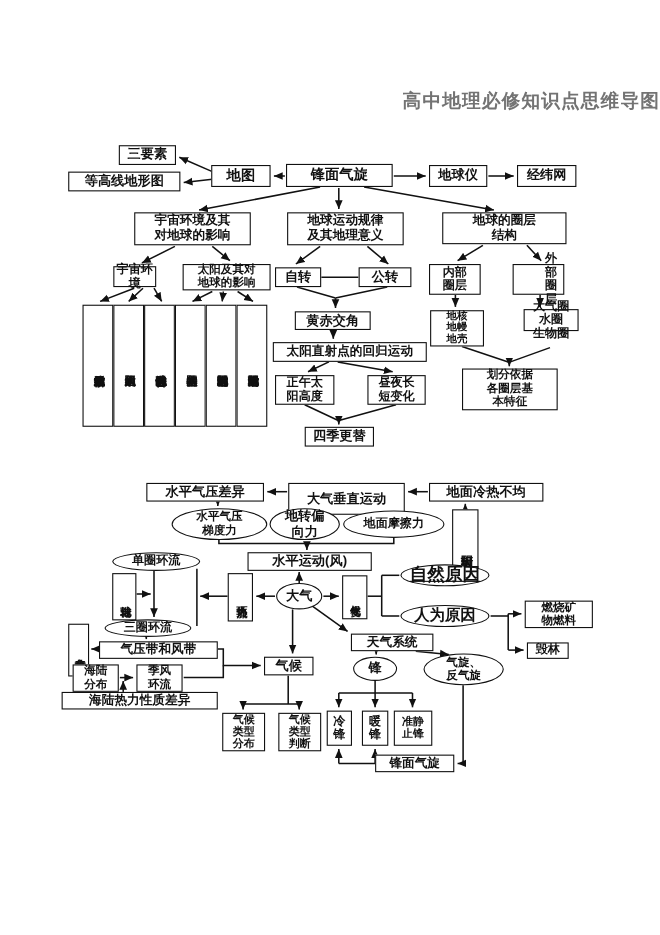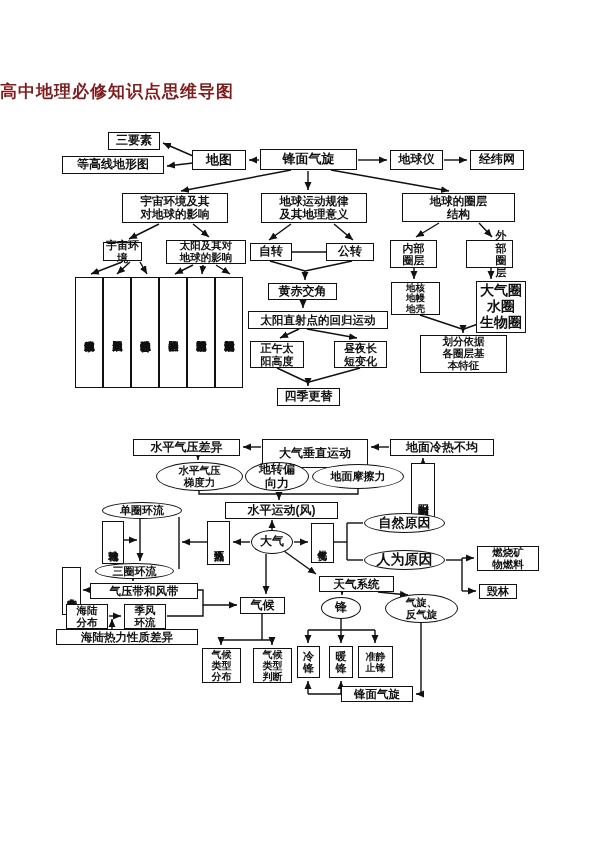--- a/index.html
+++ b/index.html
@@ -1,19 +1,19 @@
 <!DOCTYPE html>
 <html><head>
 <meta charset="utf-8">
 <style>
   html,body{margin:0;padding:0;background:#e8e8e8;}
   .page{position:relative;width:600px;height:850px;background:#ffffff;margin:0 auto;
         font-family:"Liberation Sans","DejaVu Sans",sans-serif;overflow:hidden;}
-  .title{position:absolute;left:0;top:80px;width:100%;text-align:left;
-         font-size:17px;font-weight:700;color:#7f1d1d;letter-spacing:1px;}
+  .title{position:absolute;left:0;top:80px;width:100%;text-align:right;
+         font-size:17px;font-weight:700;color:#737373;letter-spacing:1px;}
   #edge-layer{position:absolute;left:0;top:0;}
   .node{position:absolute;box-sizing:border-box;border:1.6px solid #111;background:#fff;
         display:flex;align-items:center;justify-content:center;text-align:center;
         font-weight:700;color:#111;line-height:1.12;font-size:12px;padding:0 1px;}
   .node.ellipse{border-radius:50%;}
   .node.v{writing-mode:vertical-rl;text-orientation:upright;line-height:1;letter-spacing:0;}
 </style>
 </head>
 <body>
 
@@ -128,39 +128,39 @@
       <div class="node v" style="left: 131px; top: 277px; width: 28px; height: 111px; font-size: 10px;">地球的普通性和特殊性</div>
       <div class="node v" style="left: 159px; top: 277px; width: 28px; height: 111px; font-size: 10px;">太阳的基本特征</div>
       <div class="node v" style="left: 187px; top: 277px; width: 28px; height: 111px; font-size: 10px;">太阳辐射对地球的影响</div>
       <div class="node v" style="left: 215px; top: 277px; width: 28px; height: 111px; font-size: 10px;">太阳活动对地球的影响</div>
       <div class="node" style="left: 268px; top: 283px; width: 69px; height: 17px;">黄赤交角</div>
       <div class="node" style="left: 248px; top: 311px; width: 140px; height: 18px; font-size: 11.5px;">太阳直射点的回归运动</div>
       <div class="node" style="left: 250px; top: 341px; width: 54px; height: 27px; font-size: 11px;">正午太<br>阳高度</div>
       <div class="node" style="left: 334px; top: 341px; width: 53px; height: 27px; font-size: 11px;">昼夜长<br>短变化</div>
       <div class="node" style="left: 277px; top: 388px; width: 63px; height: 18px;">四季更替</div>
       <div class="node" style="left: 391px; top: 282px; width: 49px; height: 33px; font-size: 9.5px;">地核<br>地幔<br>地壳</div>
-      <div class="node" style="left: 476px; top: 281px; width: 50px; height: 52px; font-size: 14px;">大气圈<br>水圈<br>生物圈</div>
+      <div class="node" style="left: 476px; top: 281px; width: 50px; height: 20px; font-size: 11px;">大气圈<br>水圈<br>生物圈</div>
       <div class="node" style="left: 420px; top: 335px; width: 87px; height: 38px; font-size: 10.5px;">划分依据<br>各圈层基<br>本特征</div>
       <div class="node" style="left: 133px; top: 439px; width: 107px; height: 17px;">水平气压差异</div>
       <div class="node" style="left: 262px; top: 439px; width: 106px; height: 29px;">大气垂直运动</div>
       <div class="node" style="left: 390px; top: 439px; width: 104px; height: 17px;">地面冷热不均</div>
       <div class="node v" style="left: 411px; top: 463px; width: 24px; height: 65px; font-size: 11px;">太阳辐射</div>
       <div class="node ellipse" style="left: 156px; top: 462px; width: 87px; height: 29px; font-size: 10.5px;">水平气压<br>梯度力</div>
       <div class="node ellipse" style="left: 245px; top: 462px; width: 64px; height: 29px; font-size: 12px; text-align: center;">地转偏<br>向力</div>
       <div class="node ellipse" style="left: 312px; top: 464px; width: 92px; height: 25px; font-size: 11px;">地面摩擦力</div>
       <div class="node" style="left: 225px; top: 502px; width: 113px; height: 17px;">水平运动(风)</div>
       <div class="node ellipse" style="left: 102px; top: 502px; width: 80px; height: 17px; font-size: 11px;">单圈环流</div>
       <div class="node v" style="left: 102px; top: 521px; width: 22px; height: 43px; font-size: 10px;">地球自转</div>
       <div class="node ellipse" style="left: 95px; top: 563px; width: 79px; height: 16px; font-size: 11px;">三圈环流</div>
       <div class="node v" style="left: 62px; top: 567px; width: 19px; height: 48px; font-size: 10px;">黄赤交角</div>
       <div class="node" style="left: 90px; top: 583px; width: 108px; height: 16px; font-size: 11.5px;">气压带和风带</div>
       <div class="node v" style="left: 207px; top: 521px; width: 23px; height: 44px; font-size: 10px;">热力环流</div>
       <div class="node ellipse" style="left: 251px; top: 530px; width: 42px; height: 24px;">大气</div>
       <div class="node v" style="left: 311px; top: 523px; width: 23px; height: 40px; font-size: 9.5px;">气候变化</div>
-      <div class="node ellipse" style="left: 364px; top: 513px; width: 81px; height: 20px; font-size: 13px;">自然原因</div>
+      <div class="node ellipse" style="left: 364px; top: 513px; width: 81px; height: 20px; font-size: 16px; text-decoration: underline;">自然原因</div>
       <div class="node ellipse" style="left: 364px; top: 550px; width: 81px; height: 20px; font-size: 14px;">人为原因</div>
       <div class="node" style="left: 477px; top: 546px; width: 62px; height: 25px; font-size: 10.5px;">燃烧矿<br>物燃料</div>
       <div class="node" style="left: 479px; top: 584px; width: 38px; height: 15px; font-size: 11px;">毁林</div>
       <div class="node" style="left: 319px; top: 576px; width: 75px; height: 16px; font-size: 11.5px;">天气系统</div>
       <div class="node" style="left: 240px; top: 597px; width: 45px; height: 17px;">气候</div>
       <div class="node" style="left: 66px; top: 604px; width: 42px; height: 25px; font-size: 10.5px;">海陆<br>分布</div>
       <div class="node" style="left: 124px; top: 604px; width: 42px; height: 25px; font-size: 10.5px;">季风<br>环流</div>
       <div class="node" style="left: 56px; top: 629px; width: 142px; height: 16px; font-size: 11.5px;">海陆热力性质差异</div>
       <div class="node" style="left: 202px; top: 648px; width: 39px; height: 35px; font-size: 10px;">气候<br>类型<br>分布</div>
       <div class="node" style="left: 253px; top: 648px; width: 39px; height: 35px; font-size: 10px;">气候<br>类型<br>判断</div>

